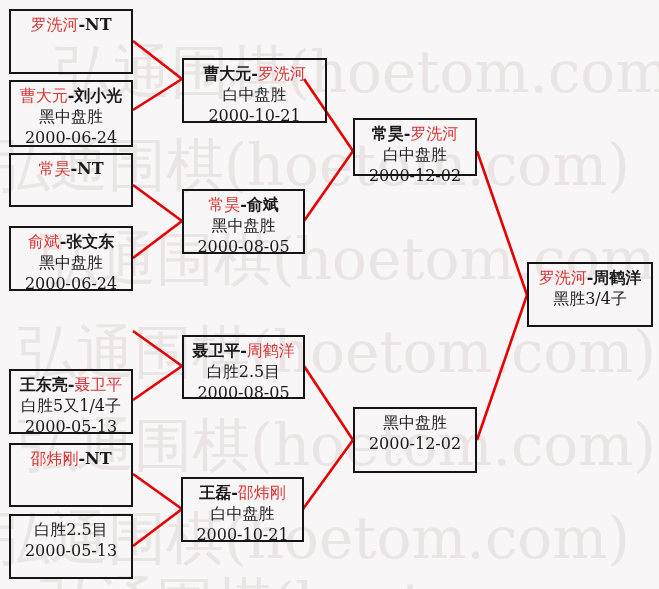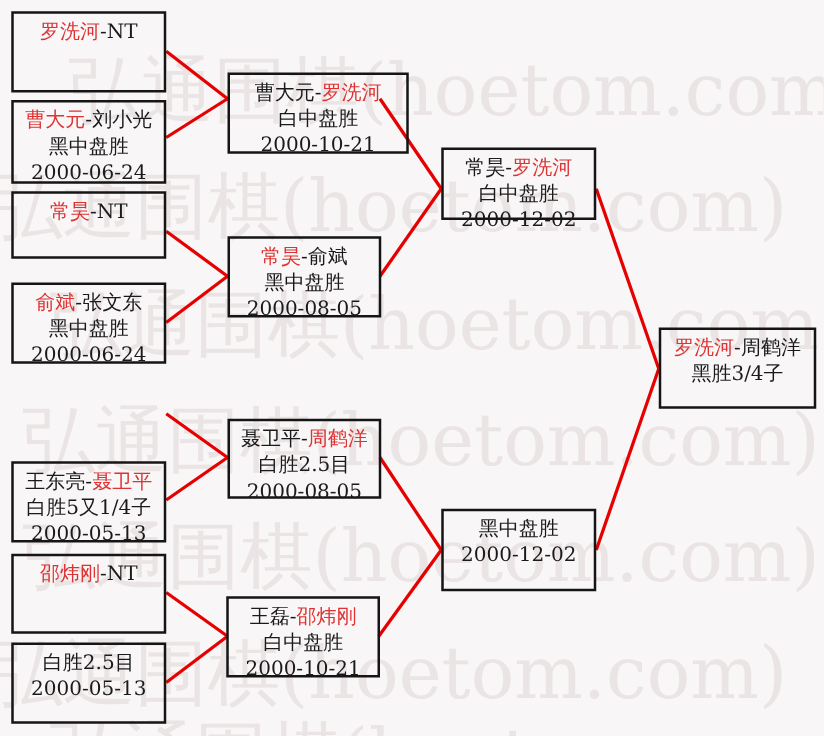--- a/index.html
+++ b/index.html
@@ -22,21 +22,21 @@
   svg.lines{position:absolute;left:0;top:0;}
   svg.lines line{stroke:#e60000;stroke-width:2.6;}
   
   .node{
     position:absolute;box-sizing:border-box;
     border:2px solid #151515;background:transparent;
     text-align:center;font-size:16px;line-height:21px;color:#1a1a1a;
     padding-top:3px;
   }
   .node .l1 .red{color:#dd3333;}
-  .node .l1 .blk{color:#1a1a1a;}
+  .node .l1 .blk{color:#1a1a1a;font-weight:bold;}
   .node .l2,.node .l3{color:#1a1a1a;}
 </style>
 </head>
 <body>
 
 <div class="stage">
 
   <div class="wm">
     <div class="wm-row" style="left:55px;top:34px">弘通围棋(hoetom.com)</div>
     <div class="wm-row" style="left:-8px;top:127px">弘通围棋(hoetom.com)</div>

